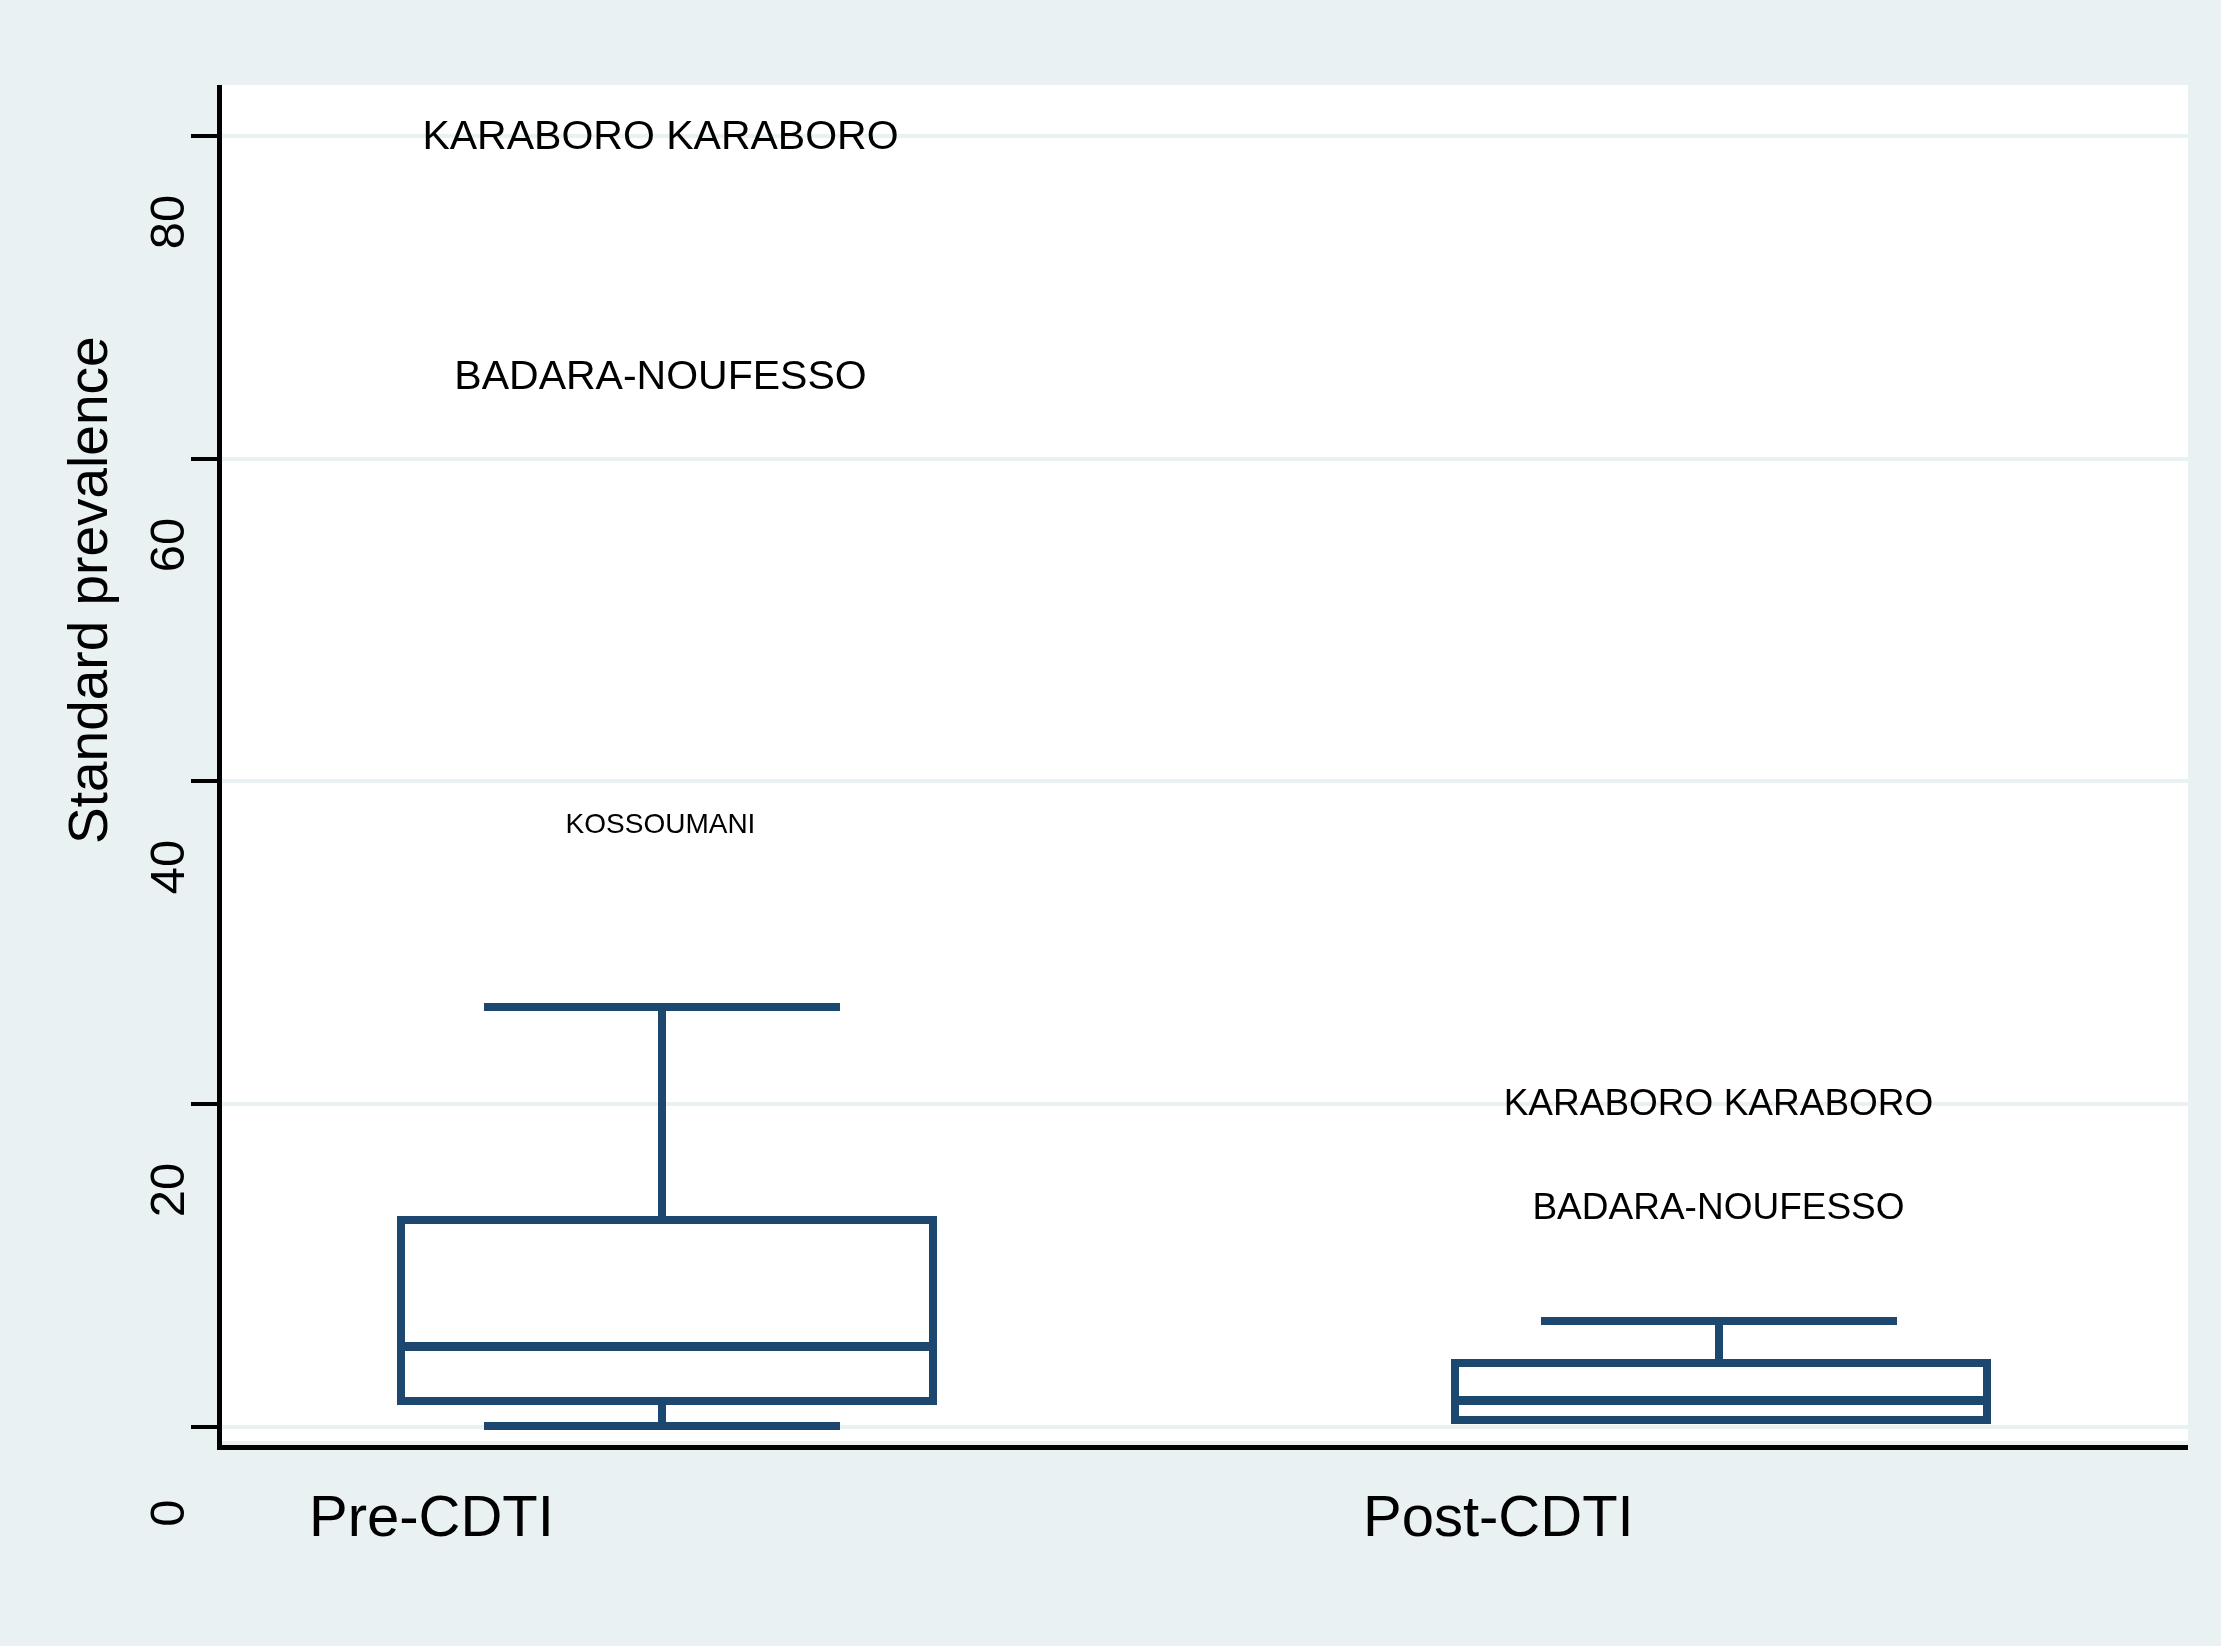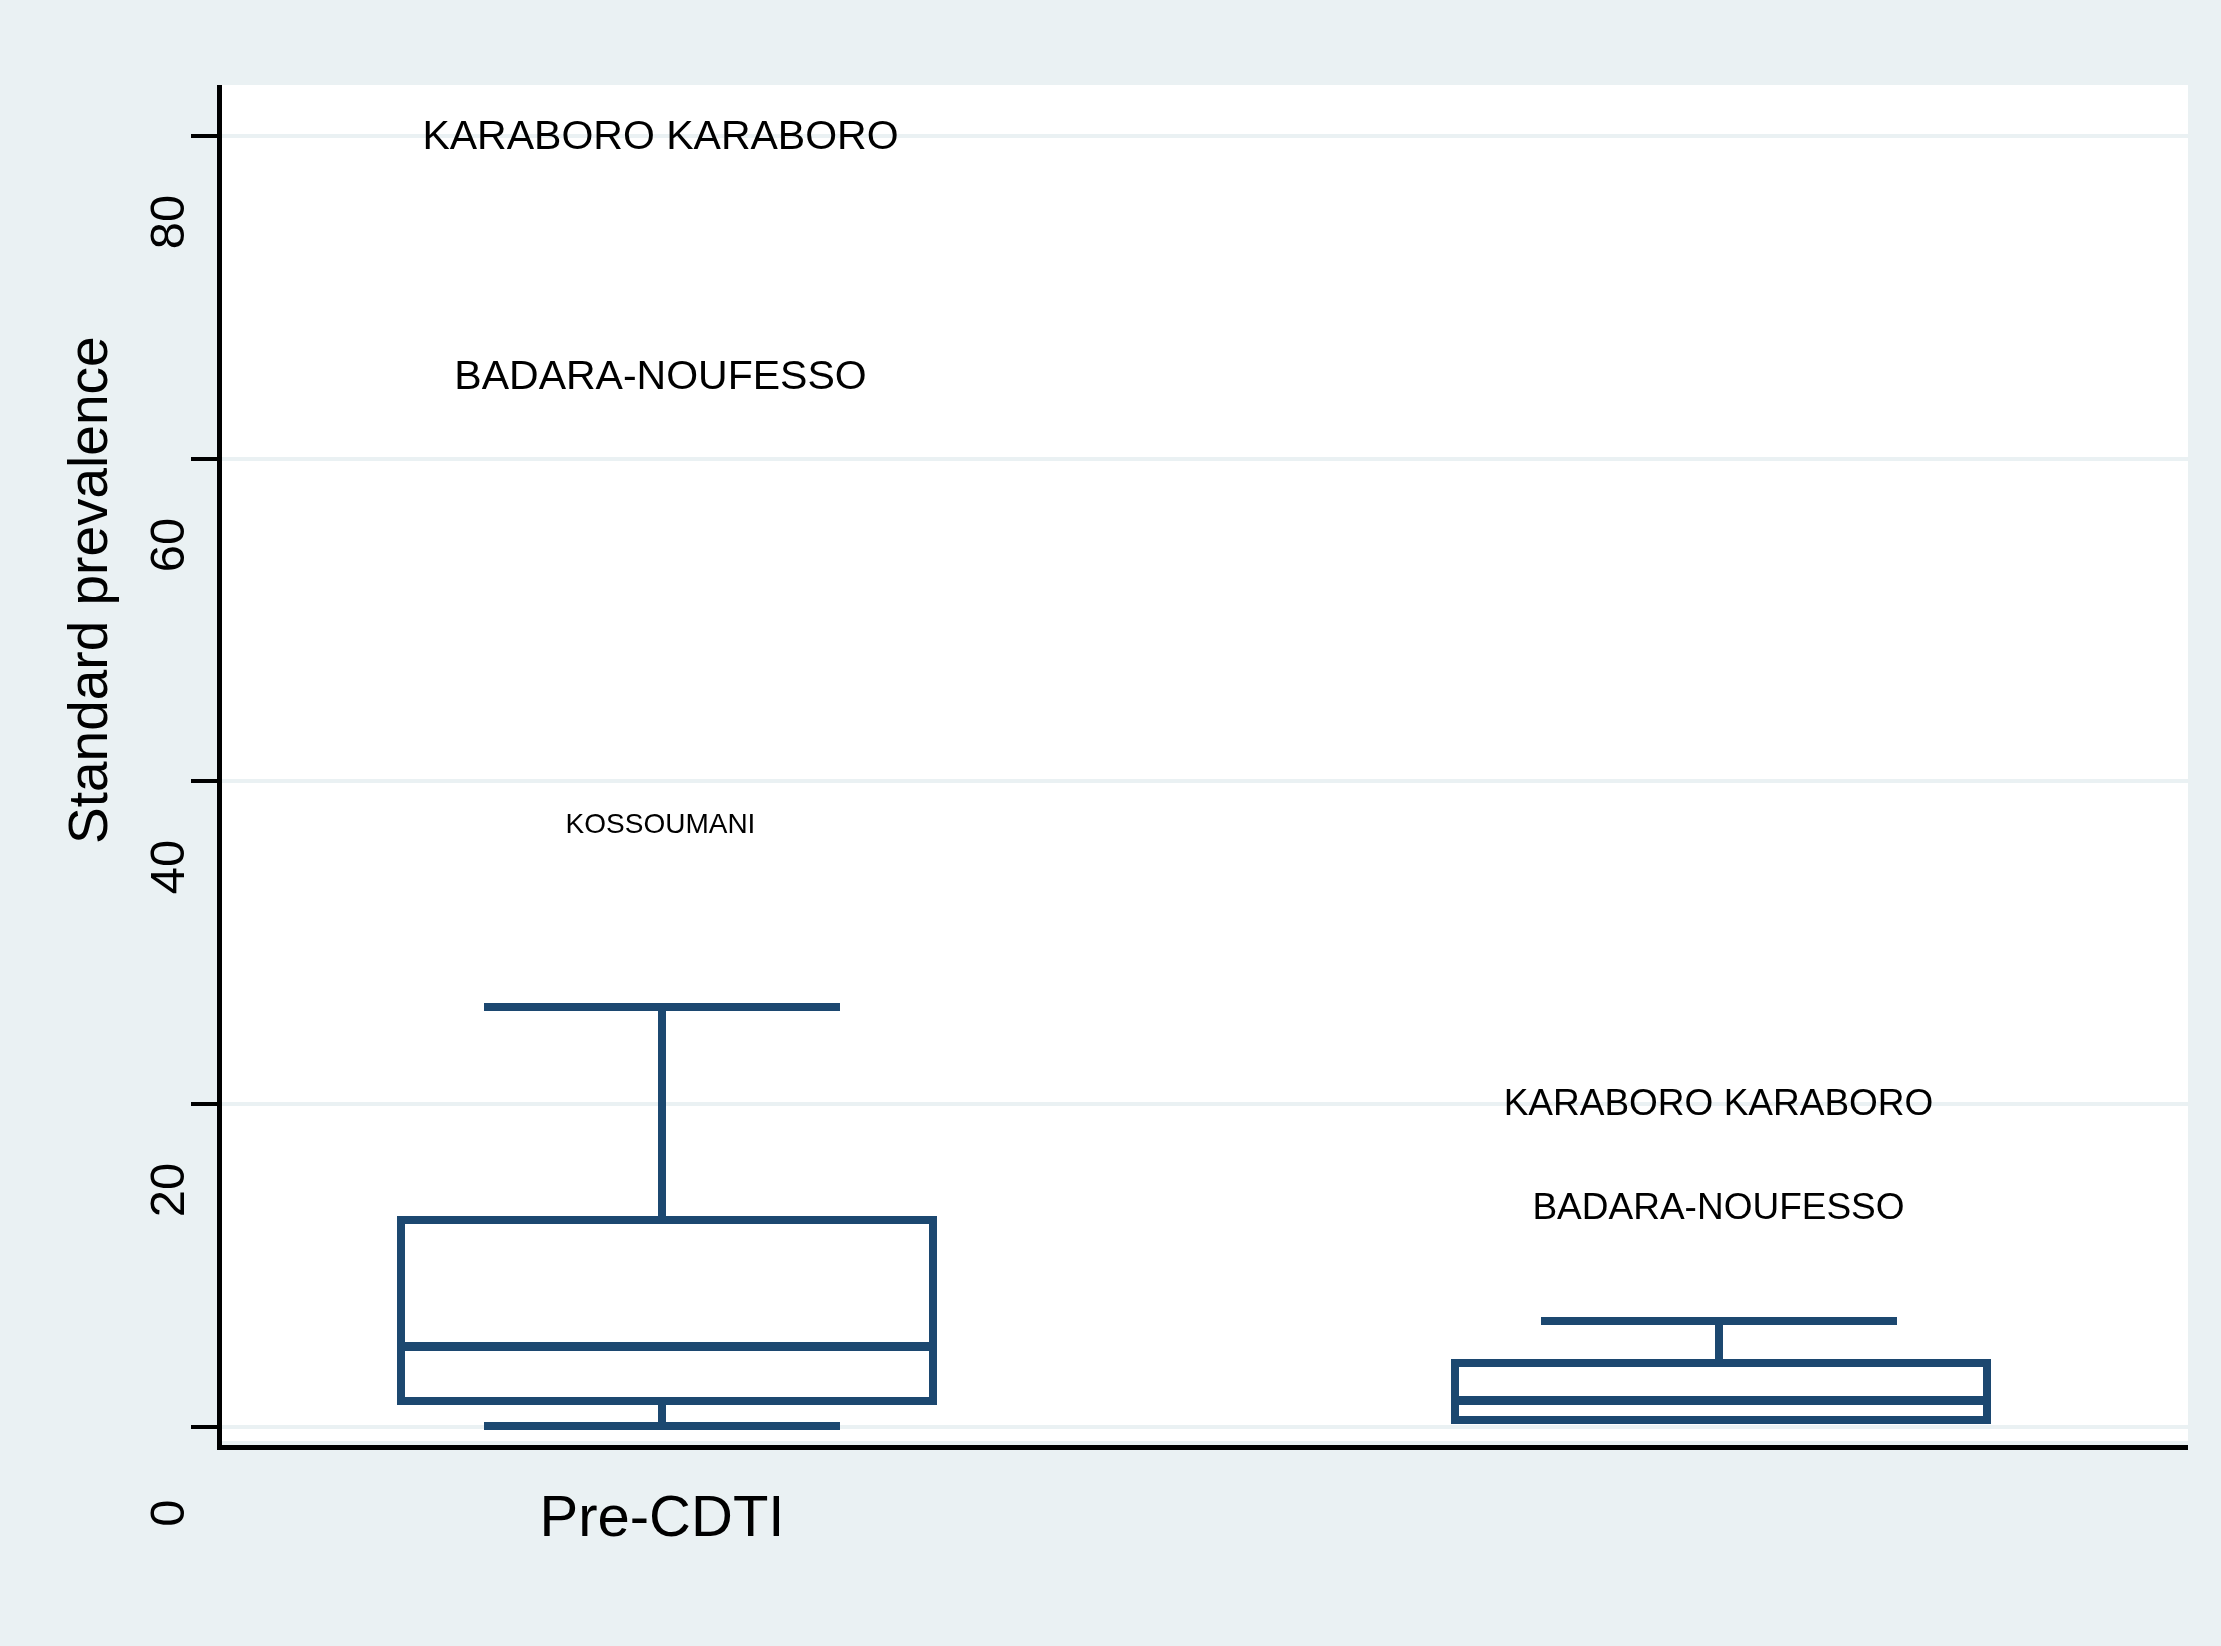--- a/index.html
+++ b/index.html
@@ -49,21 +49,21 @@
     width:494px;
     font-size:55px;color:#000000;
     transform:rotate(-90deg);
     transform-origin:50% 50%;
     text-align:center;
     white-space:nowrap;
   }
   .x-tick-label{
     position:absolute;top:1482px;
     font-size:58px;color:#000000;
-    text-align:center;white-space:nowrap;
+    text-align:left;white-space:nowrap;
   }
 
   
   .bx-line{position:absolute;background:#1c4870;}
   .outlier-label{
     position:absolute;
     color:#000000;
     white-space:nowrap;
     text-align:center;
   }
@@ -123,15 +123,16 @@
 
   <div class="y-tick-label" style="left:-8.8px;top:106px;width:176px;">80</div>
   <div class="y-tick-label" style="left:-8.8px;top:429px;width:176px;">60</div>
   <div class="y-tick-label" style="left:-8.8px;top:751px;width:176px;">40</div>
   <div class="y-tick-label" style="left:-8.8px;top:1074px;width:176px;">20</div>
   <div class="y-tick-label" style="left:-8.8px;top:1397px;width:176px;">0</div>
 
   <div id="y-axis-title">Standard prevalence</div>
 
   <div class="x-tick-label" style="left:309px;width:706px;">Pre-CDTI</div>
+  <div class="x-tick-label" style="left:1363px;width:706px;">Post-CDTI</div>
 
 </div>
 
 
 </body></html>

